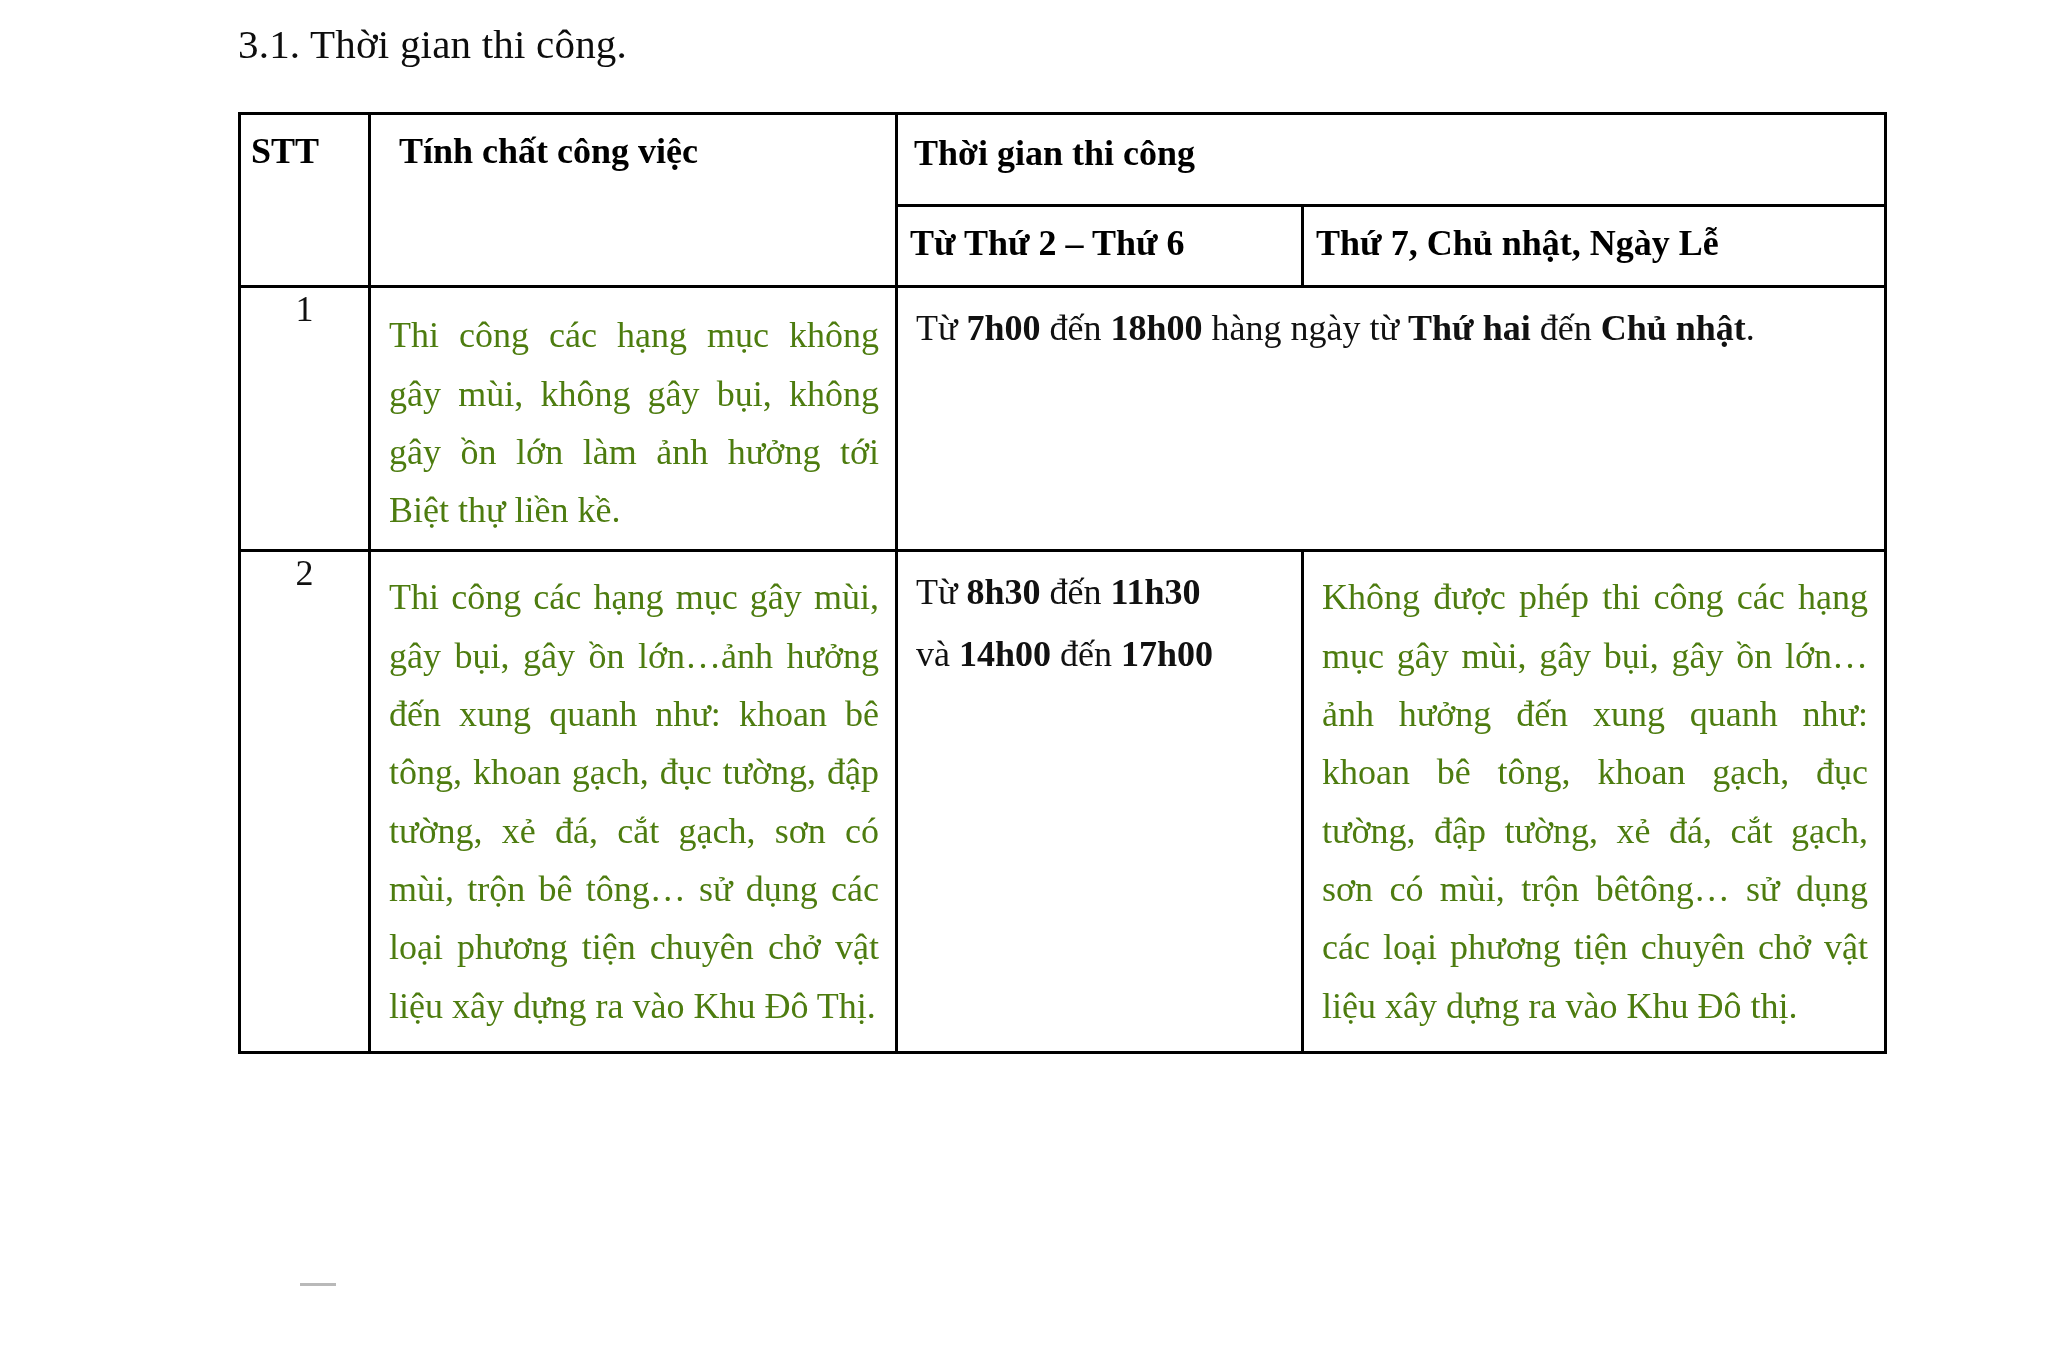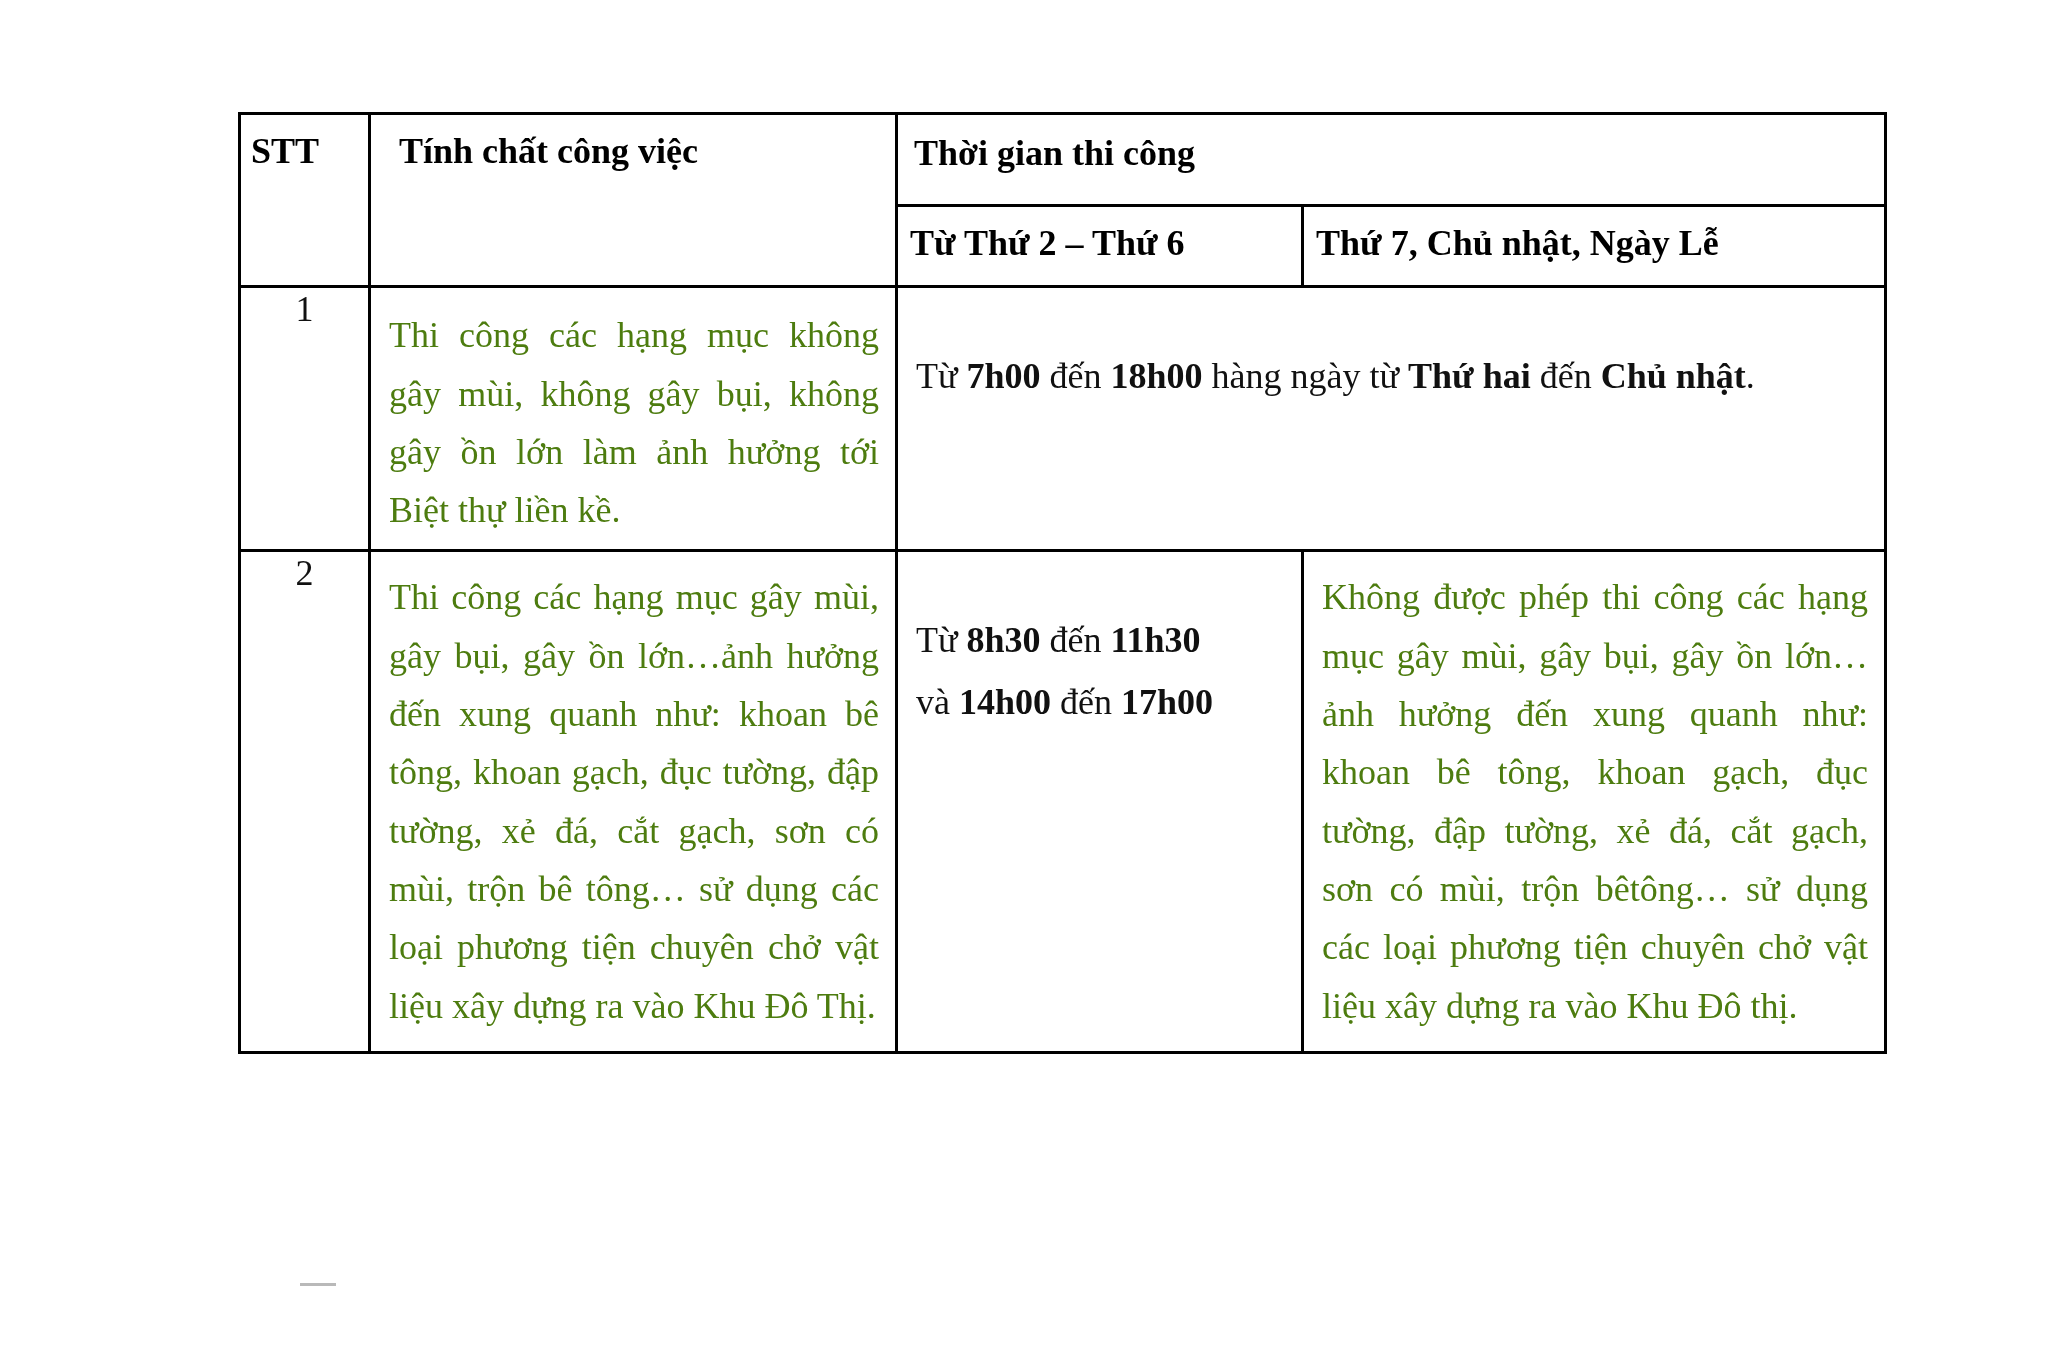--- a/index.html
+++ b/index.html
@@ -102,21 +102,20 @@
     text-align: center;
     vertical-align: middle;
     font-size: 36px;
     color: #111111;
   }
   .time-cell {
     vertical-align: middle;
   }
   .time-cell .cell-pad {
     padding: 10px 16px 10px 18px;
-    margin-top: 48px;
   }
   .time-text {
     font-size: 36px;
     line-height: 1.7;
     text-align: left;
     color: #111111;
   }
   .time-text.centered {
     text-align: left;
   }
@@ -139,20 +138,21 @@
     width: 36px;
     height: 3px;
     background: #b9b9b9;
   }
 </style>
 </head>
 <body>
 
 <div class="page">
 
+  <div class="heading">3.1. Thời gian thi công.</div>
 
   <div class="table-wrap">
     <table class="schedule">
       <colgroup>
         <col class="col-stt">
         <col class="col-work">
         <col class="col-weekday">
         <col class="col-weekend">
       </colgroup>
       <tbody>

